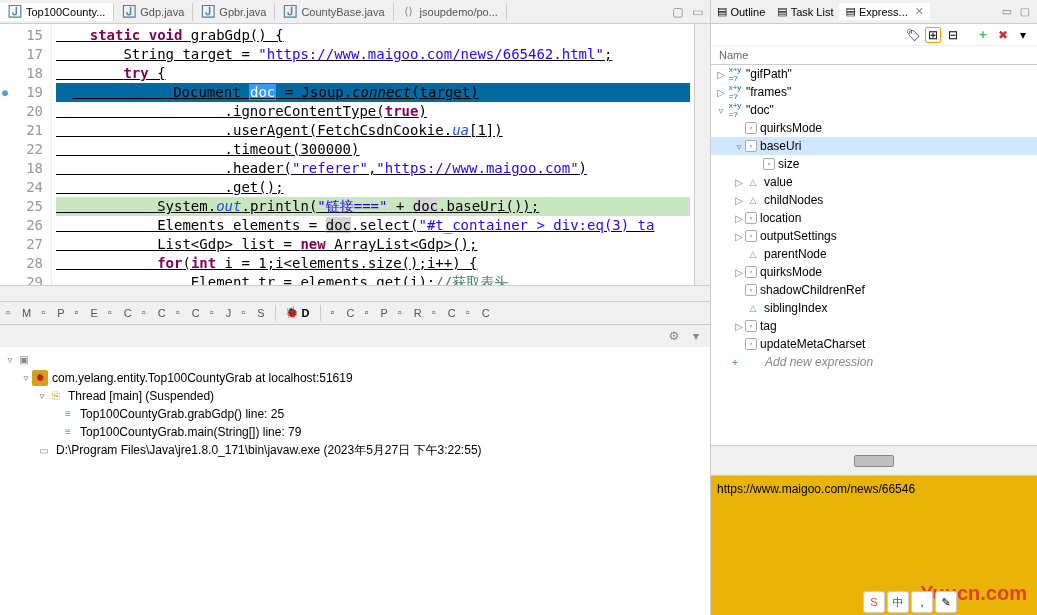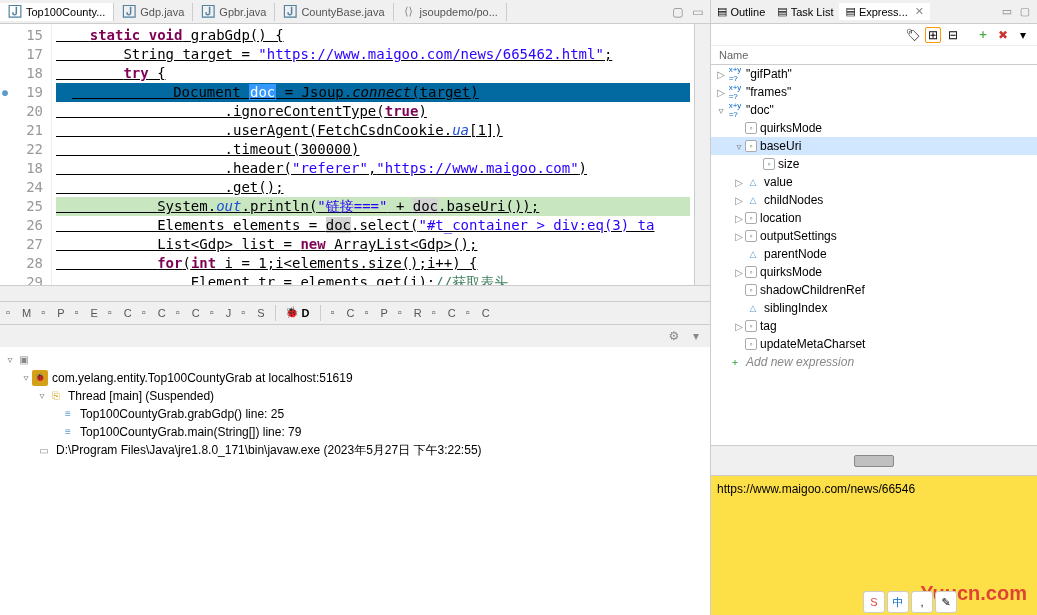--- a/index.html
+++ b/index.html
@@ -66,26 +66,26 @@
 
 .expr-header { padding: 3px 8px; border-bottom: 1px solid #ccc; font-size: 11px; color: #666; }
 .expr-tree { flex: 1; overflow: auto; background: #fff; font-size: 12px; min-height: 0; }
 .expr-item { display: flex; align-items: center; padding: 2px 4px; }
 .expr-item.selected { background: #d0e7ff; }
 .e-icon { width: 16px; height: 14px; margin-right: 3px; display: inline-flex; align-items: center; justify-content: center; font-size: 9px; }
 .e-icon.expr { color:#0066cc; font-size:8px; }
 .e-icon.field-i { background:#fff; border:1px solid #aaa; color:#3c7a3c; border-radius:2px; width:12px; height:12px; }
 .e-icon.obj { color:#5c9ccc; }
 .e-icon.add-i { color:#4caf50; font-weight:bold; }
-.add-expr { font-style: italic; color: #888; }
+.add-expr { font-style: italic; color: #888; margin-left: 19px; }
 
 .expr-scroll { height: 30px; border-top: 1px solid #ccc; background:#f0f0f0; display:flex; align-items:center; padding: 0 10px; }
 .scroll-thumb { height:12px; background:#c0c0c0; border:1px solid #888; width:40px; margin:auto; border-radius:2px; }
 
-.detail-pane { height: 140px; border-top: 1px solid #ccc; padding: 6px; font-size: 12px; background:#fde047; overflow:auto; white-space:nowrap; }
+.detail-pane { height: 140px; border-top: 1px solid #ccc; padding: 6px; font-size: 12px; background:#eab308; overflow:auto; white-space:nowrap; }
 
 .watermark { position: absolute; bottom: 10px; right: 10px; color: #d33; font-size: 20px; font-weight: bold; opacity: 0.9; pointer-events:none; }
 .taskbar-hint { position:absolute; bottom:2px; right:80px; display:flex; gap:2px; }
 .tb-hint-ic { width:22px; height:22px; background:#fff; border:1px solid #ccc; border-radius:3px; display:flex; align-items:center; justify-content:center; font-size:11px; }
 </style>
 </head>
 <body>
 
 <div class="main-container">
 

